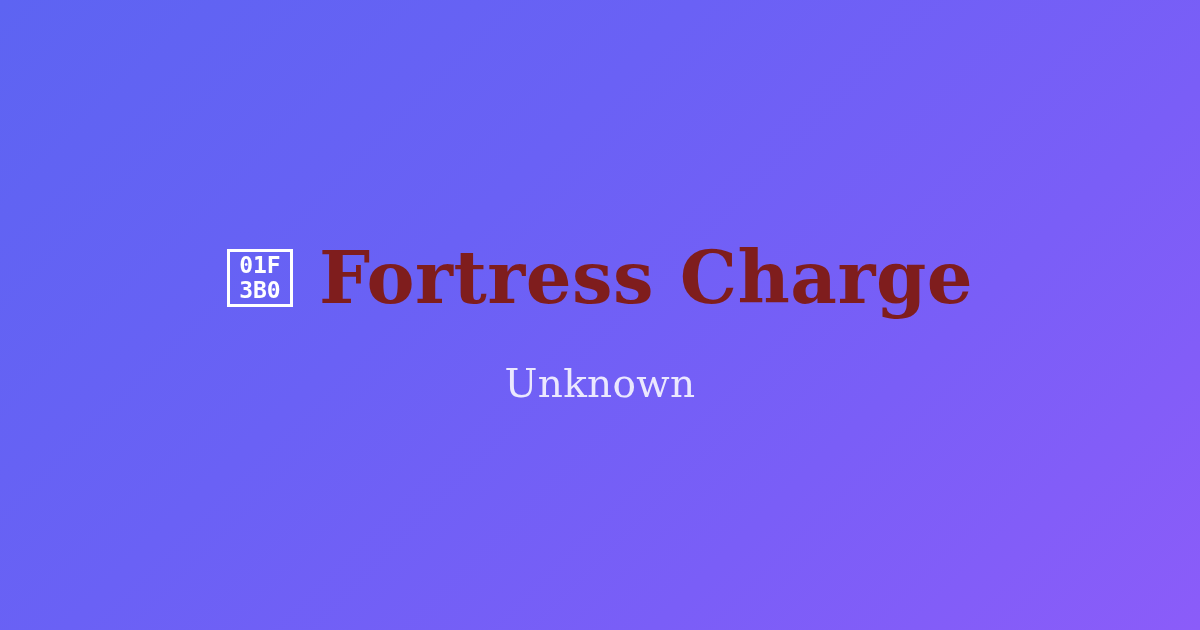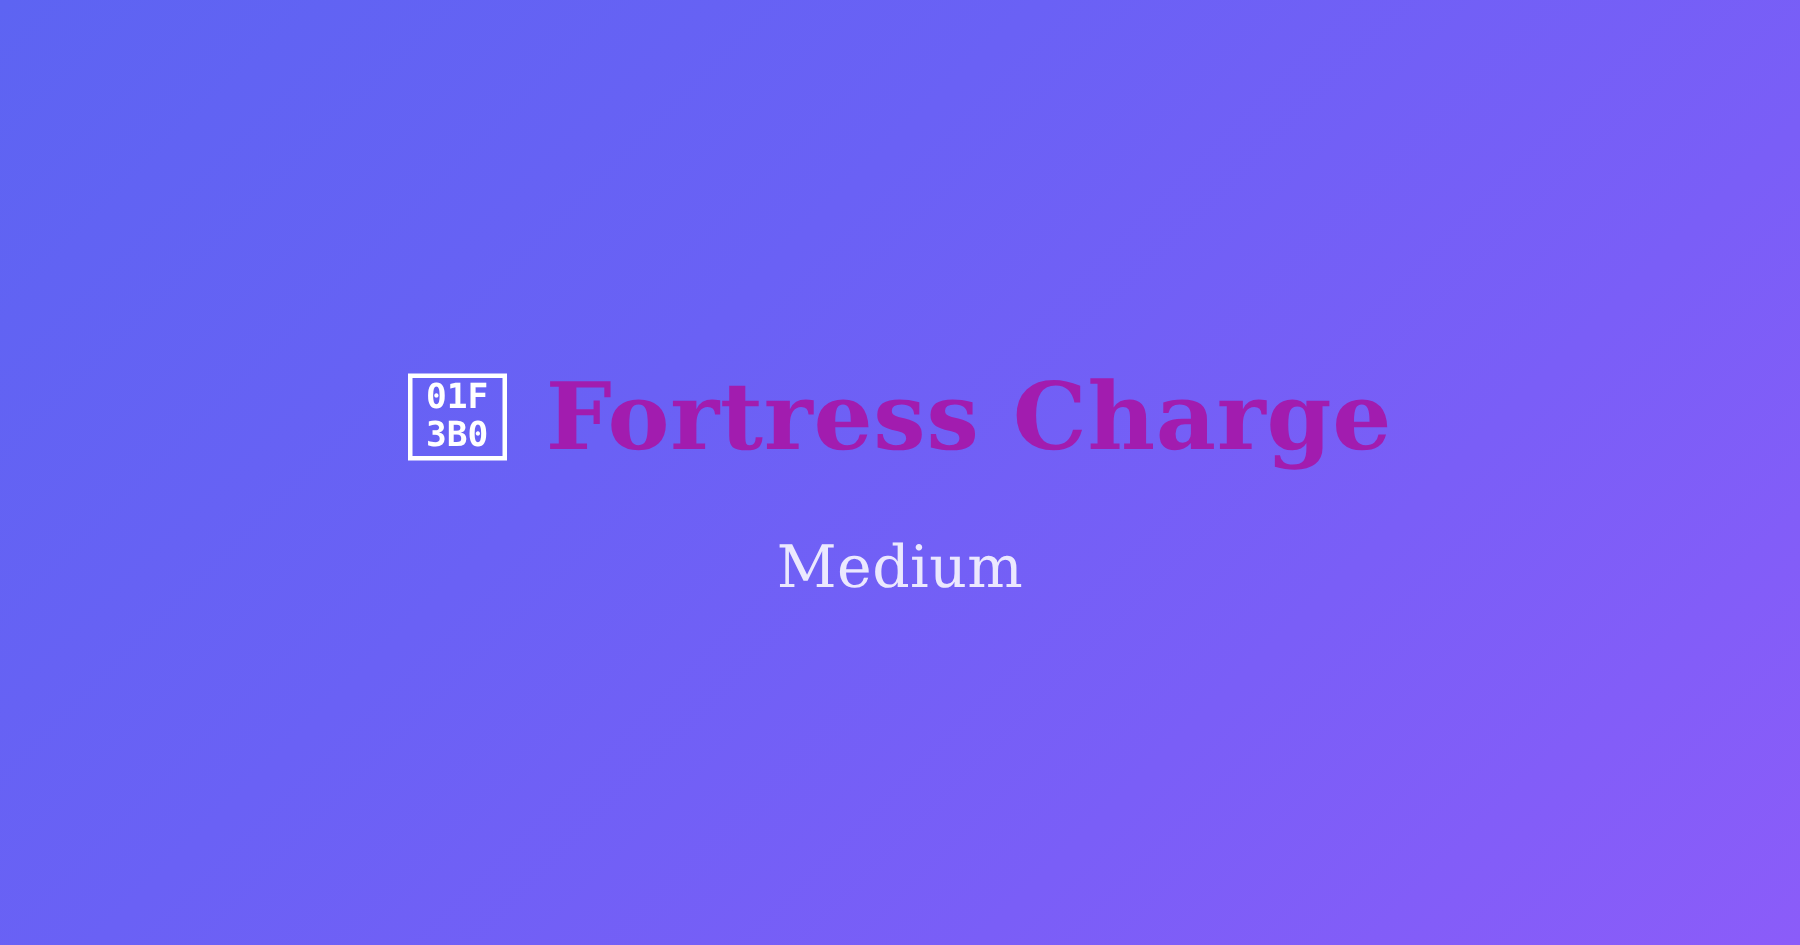--- a/index.html
+++ b/index.html
@@ -64,22 +64,22 @@
     line-height: 25px;
     letter-spacing: 0px;
     color: #ffffff;
     flex: none;
   }
   .tofu-glyph span { display: block; }
 
   .title-text {
     font-family: "DejaVu Serif", "Liberation Serif", serif;
     font-weight: 700;
-    font-size: 62px;
-    color: #a21caf;
+    font-size: 72px;
+    color: #7f1d1d;
     letter-spacing: 0.5px;
     white-space: nowrap;
   }
 
   .subtitle {
     margin-top: 46px;
     font-family: "DejaVu Serif", "Liberation Serif", serif;
     font-weight: 400;
     font-size: 39px;
     color: rgba(255, 255, 255, 0.86);
@@ -109,18 +109,18 @@
   <div class="center-stack">
 
     <div class="title-row">
       <span class="tofu-glyph">
         <span>01F</span>
         <span>3B0</span>
       </span>
       <span class="title-text">Fortress Charge</span>
     </div>
 
-    <div class="subtitle">Medium</div>
+    <div class="subtitle">Unknown</div>
 
   </div>
 
 
 </div>
 
 </body></html>

